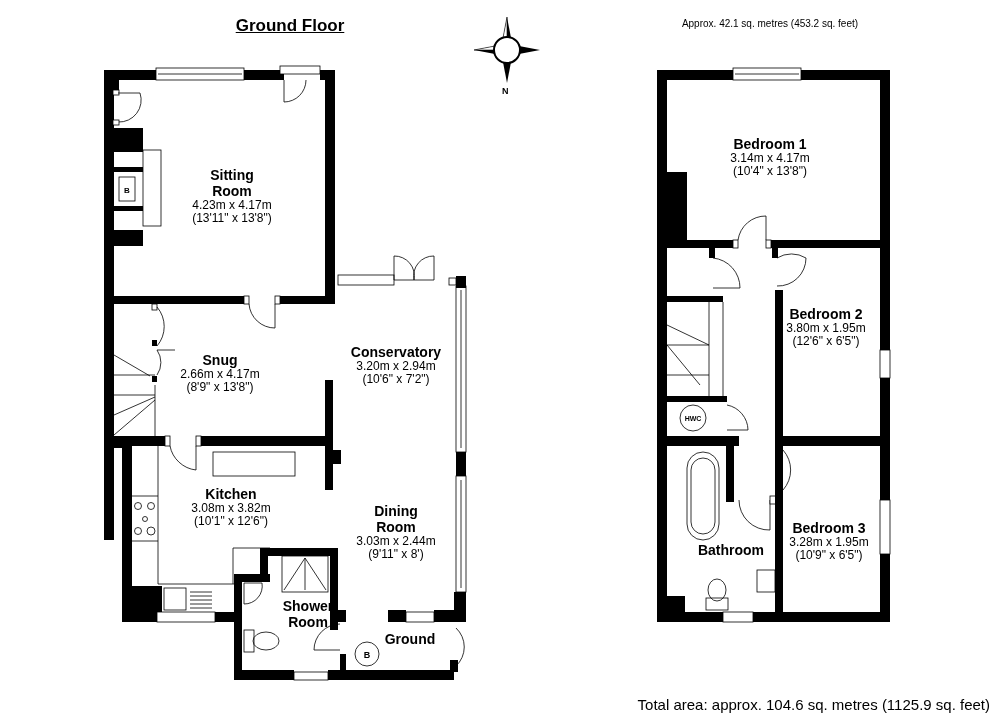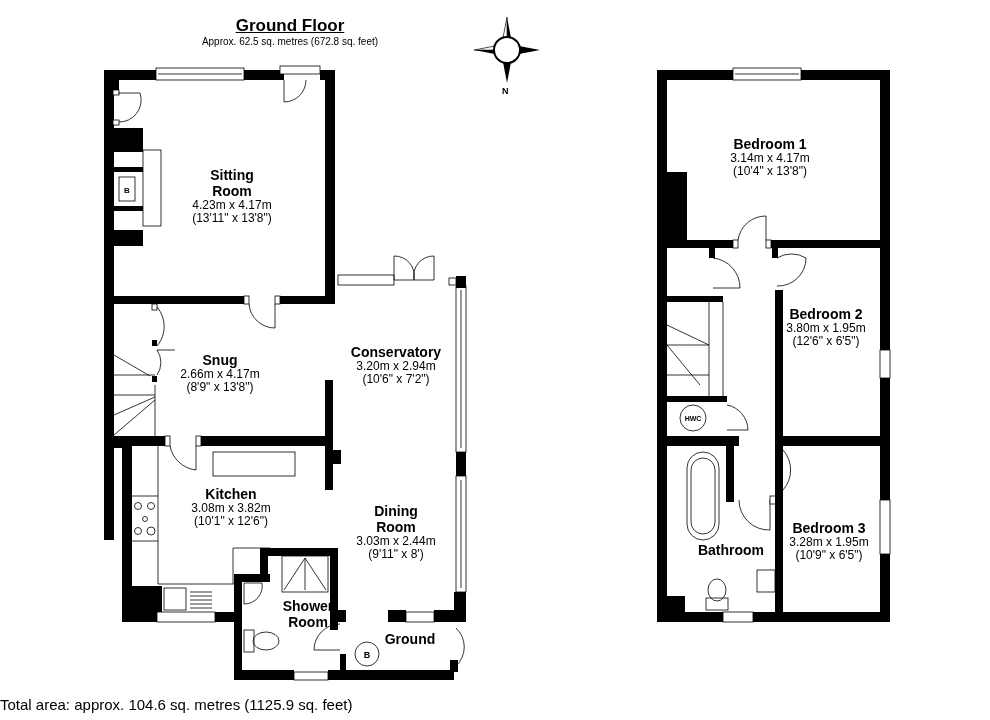--- a/index.html
+++ b/index.html
@@ -5,21 +5,21 @@
   html, body { margin: 0; padding: 0; background: #ffffff; }
   body { width: 990px; height: 720px; position: relative; overflow: hidden; font-family: "Liberation Sans", sans-serif; color: #000; }
   .floor-title { position: absolute; text-align: center; }
   .floor-title .name { font-weight: bold; font-size: 17px; line-height: 20px; text-decoration: underline; }
   .floor-title .area { font-size: 10px; line-height: 12px; }
   #gf-title { left: 160px; top: 16px; width: 260px; }
   #ff-title { left: 645px; top: 18px; width: 250px; }
   .room-label { position: absolute; text-align: center; white-space: nowrap; transform: translateX(-50%); }
   .room-label .rname { font-weight: bold; font-size: 14px; line-height: 16px; }
   .room-label .dim { font-size: 12px; line-height: 13px; }
-  #total { position: absolute; left: 0; width: 990px; top: 696px; text-align: left; font-size: 15px; }
+  #total { position: absolute; left: 0; width: 990px; top: 696px; text-align: right; font-size: 15px; }
   svg { position: absolute; left: 0; top: 0; }
   .wall { fill: #000; }
   .thin { fill: none; stroke: #000; stroke-width: 0.8; }
   .win { fill: #fff; stroke: #000; stroke-width: 0.8; }
   .jamb { fill: #fff; stroke: #000; stroke-width: 0.8; }
 </style>
 </head>
 <body>
 
 <svg width="990" height="720" viewBox="0 0 990 720">
@@ -220,23 +220,23 @@
     <path class="thin" d="M783,450 A30,30 0 0,1 783,490"></path>
     <rect class="thin" x="757" y="570" width="18" height="22" fill="#fff"></rect>
     <rect class="thin" x="706" y="598" width="22" height="12" fill="#fff"></rect>
     <ellipse class="thin" cx="717" cy="590" rx="9" ry="11"></ellipse>
     <rect class="wall" x="667" y="596" width="18" height="16"></rect>
   </g>
 </svg>
 
 <div id="gf-title" class="floor-title">
   <div class="name">Ground Floor</div>
-  <div class="area">Approx. 62.5 sq. metres (672.8 sq. feet)</div>
 </div>
 <div id="ff-title" class="floor-title">
+  <div class="area">Approx. 42.1 sq. metres (453.2 sq. feet)</div>
 </div>
 
 <div style="position:absolute;left:502px;top:86px;font-size:9px;font-weight:bold;">N</div>
 
 <div class="room-label" style="left:232px;top:167px;">
   <div class="rname">Sitting</div>
   <div class="rname">Room</div>
   <div class="dim">4.23m x 4.17m</div>
   <div class="dim">(13'11" x 13'8")</div>
 </div>

